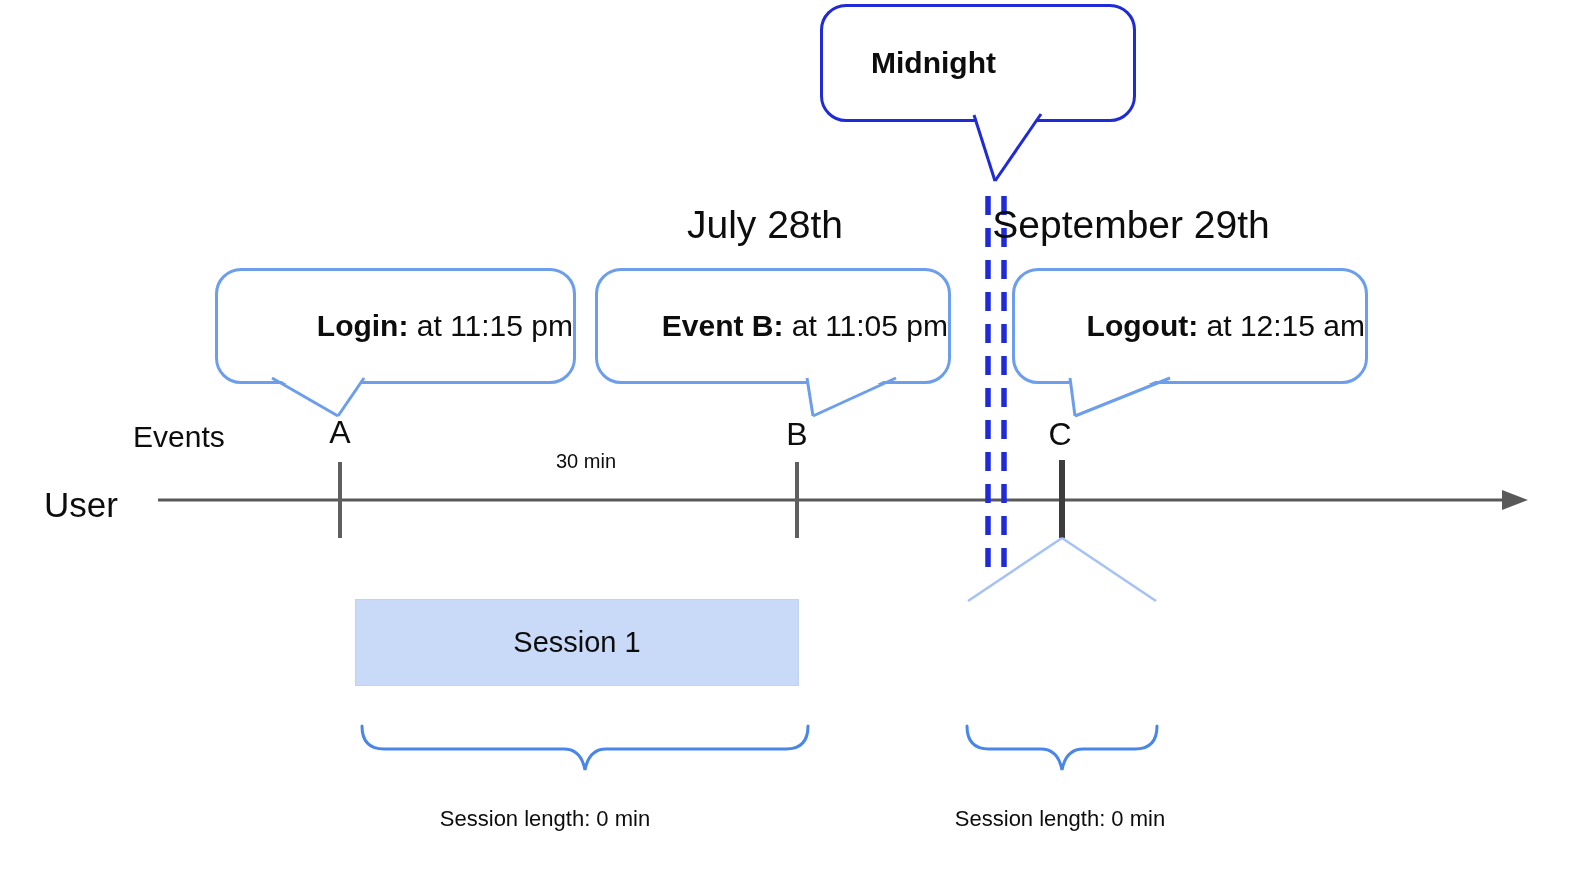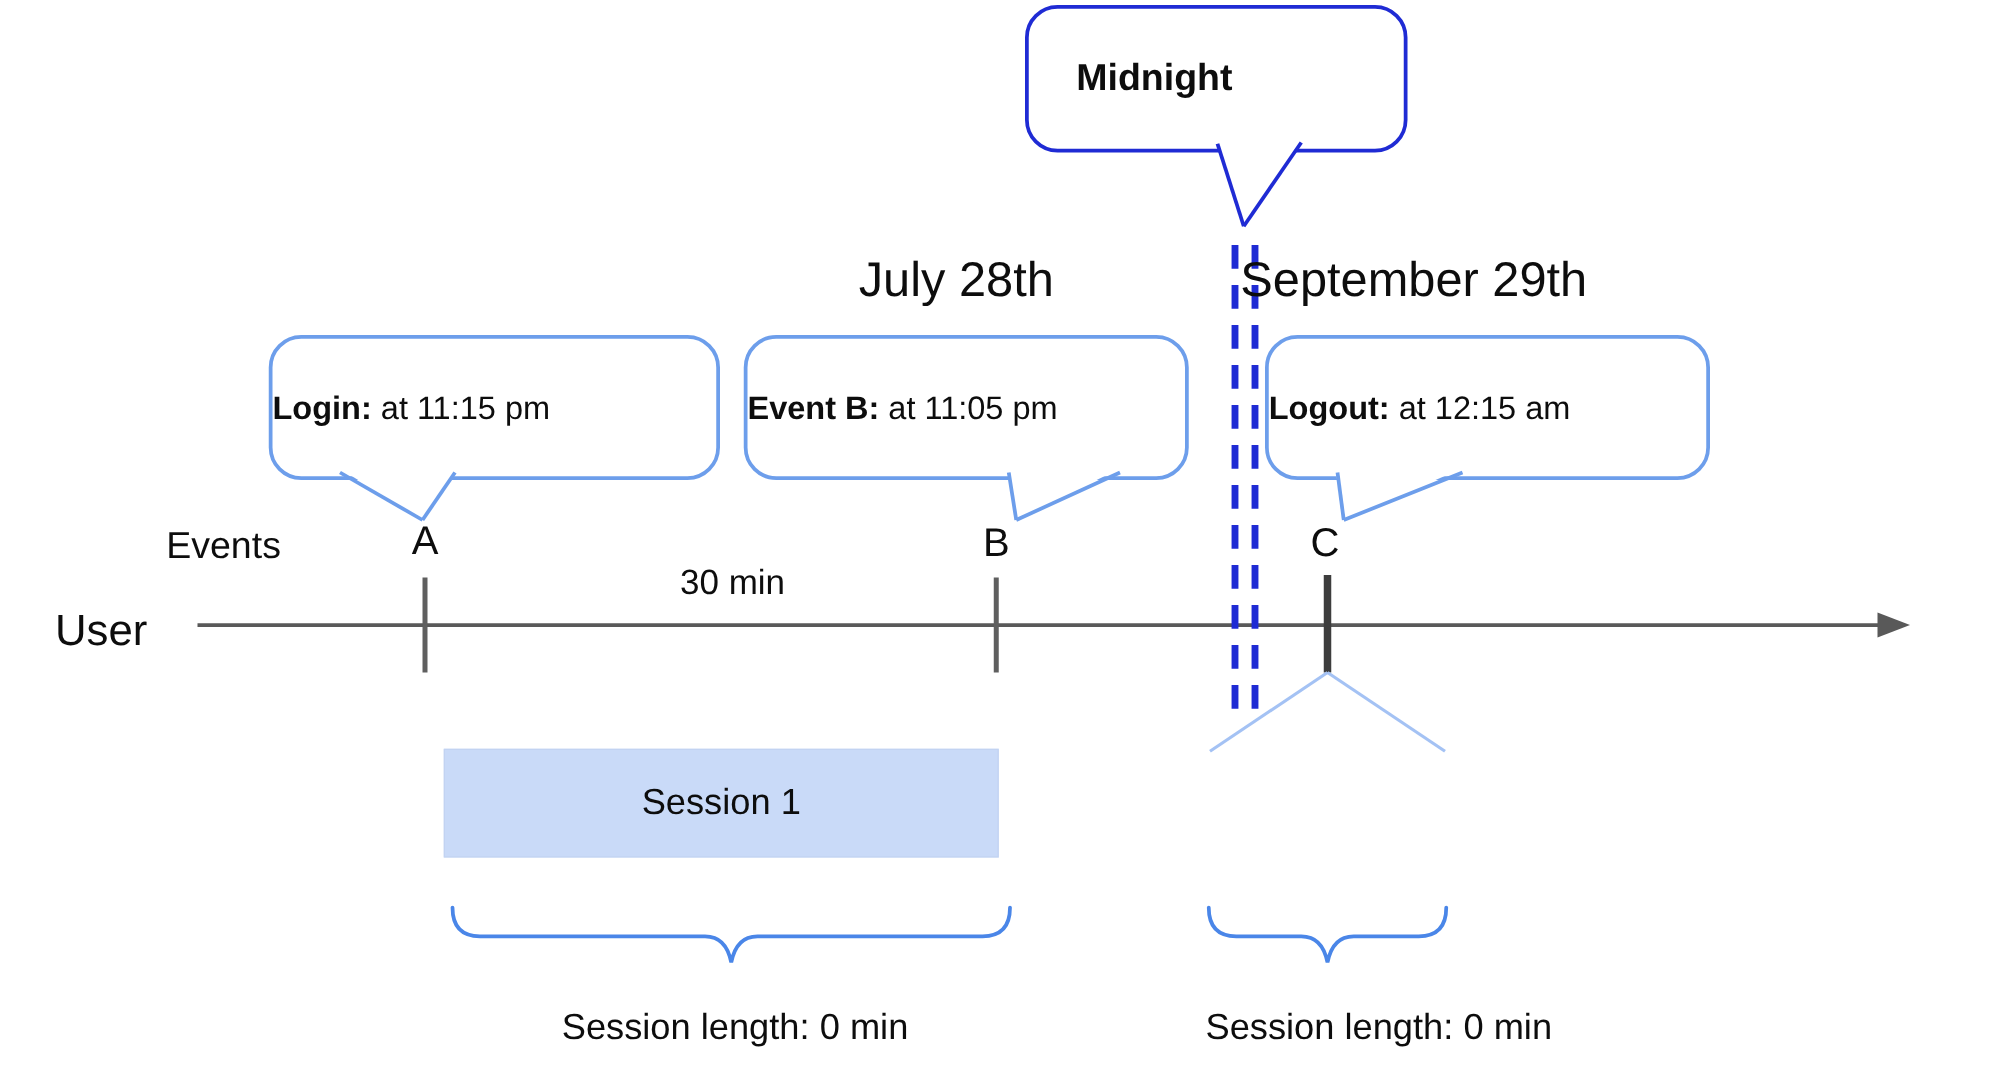--- a/index.html
+++ b/index.html
@@ -23,54 +23,53 @@
     color:var(--text-black);
     overflow:hidden;
   }
   .abs{position:absolute;}
   .label{white-space:nowrap;}
   .bubble{
     position:absolute;
     background:#ffffff;
     border:3px solid var(--bubble-border);
     border-radius:26px;
-    display:flex;align-items:center;justify-content:flex-start;
-    font-size:26px;
+    display:flex;align-items:center;justify-content:flex-end;
+    font-size:30px;
     z-index:2;
     white-space:nowrap;
   }
   .bubble .b{font-weight:bold;}
   .bubble.dark{
     border-color:var(--strong-blue);
     justify-content:flex-start;
-    padding-left:38px;
+    padding-left:48px;
     font-weight:bold;
     font-size:30px;
   }
   .date-label{font-size:39px;z-index:4;transform:translateX(-50%);margin-top:41px;}
   .letter{font-size:32px;z-index:4;transform:translateX(-50%);}
   .side-label{z-index:4;}
   .events-label{font-size:30px;}
   .user-label{font-size:35px;}
-  .interval-label{font-size:28px;z-index:4;transform:translateX(-50%);}
+  .interval-label{font-size:20px;z-index:4;transform:translateX(-50%);}
   .session-box{
     position:absolute;
     background:var(--session-fill);
     border:1px solid var(--session-edge);
     display:flex;align-items:center;justify-content:center;
     font-size:29px;
     z-index:1;
   }
   .session-length{
     position:absolute;
-    font-size:29px;
+    font-size:22px;
     transform:translateX(-50%);
     z-index:4;
     white-space:nowrap;
-    margin-left:43px;
   }
   svg.overlay{position:absolute;left:0;top:0;z-index:3;}
 </style>
 </head>
 <body>
 
 <div class="canvas">
 
   <div class="bubble dark" style="left:820px;top:4px;width:262px;height:112px;">
     <span>Midnight</span>

